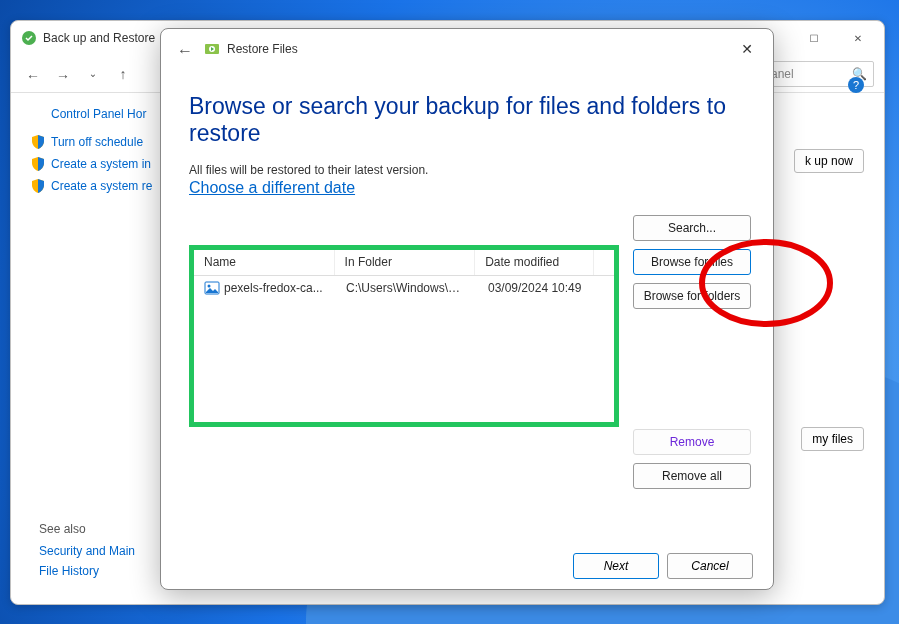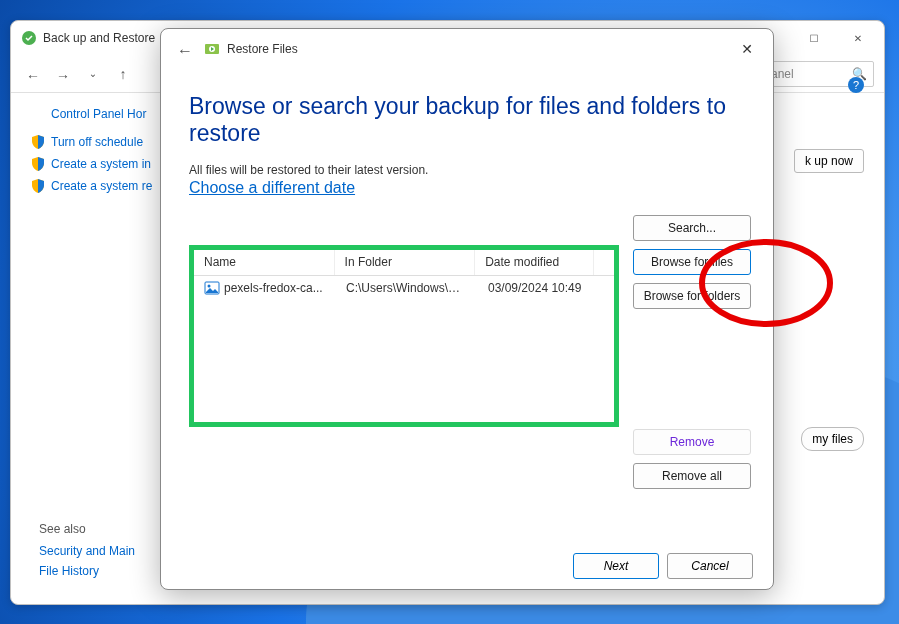--- a/index.html
+++ b/index.html
@@ -50,21 +50,21 @@
   .shield { width:14px; height:14px; }
   .bg-right { flex:1; position:relative; }
   .backup-btn {
     position:absolute; right:0; top:42px;
     border:1px solid #bbb; background:#fdfdfd;
     font-size:12px; padding:4px 10px; border-radius:3px;
   }
   .myfiles-btn {
     position:absolute; right:0; top:320px;
     border:1px solid #bbb; background:#fdfdfd;
-    font-size:12px; padding:4px 10px; border-radius:11px;
+    font-size:12px; padding:4px 10px; border-radius:3px;
   }
   .help-dot {
     position:absolute; right:0; top:-30px;
     width:16px; height:16px; border-radius:50%;
     background:#1976d2; color:#fff; font-size:11px;
     display:flex; align-items:center; justify-content:center;
   }
   .see-also {
     position:absolute; bottom:20px; left:28px;
     font-size:12px; color:#555;

